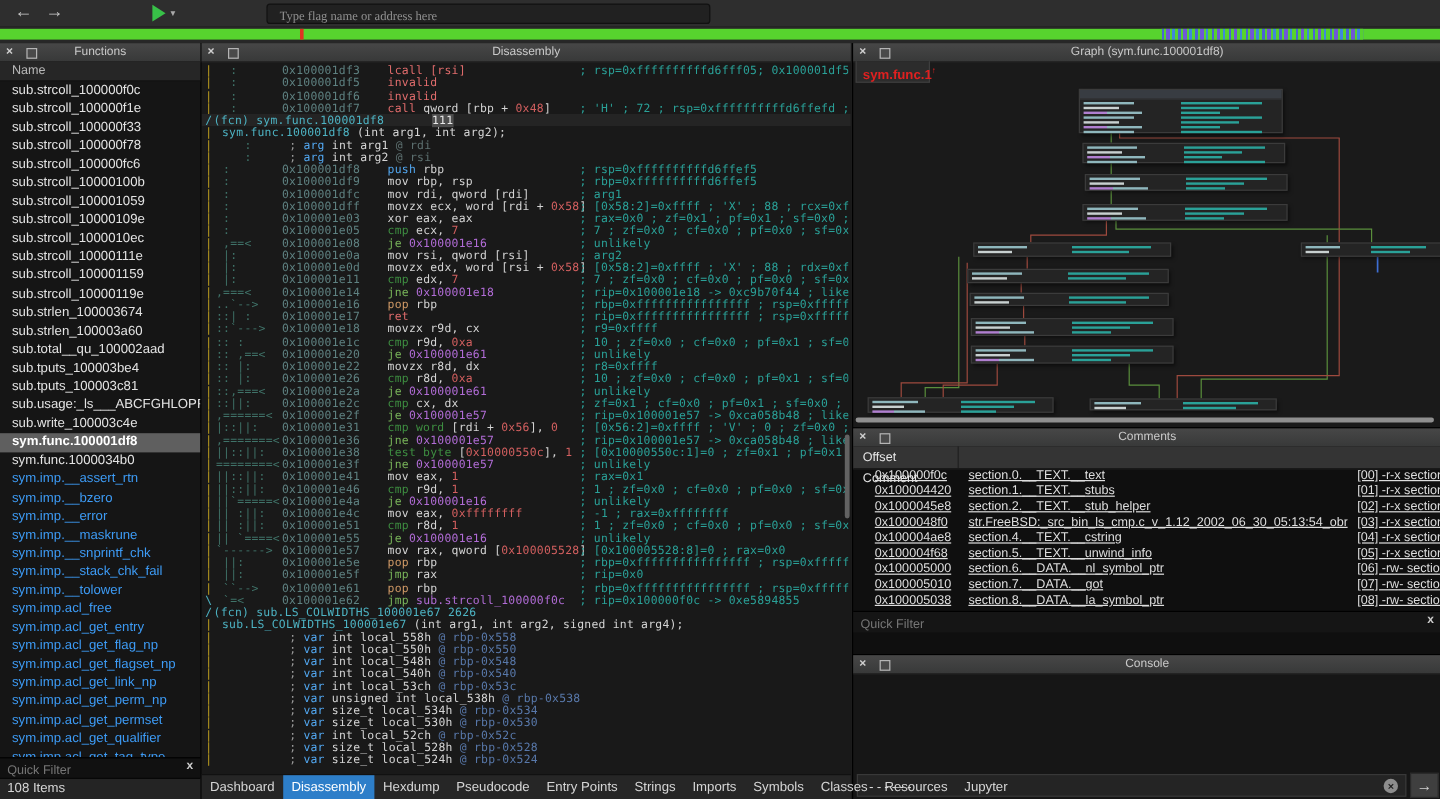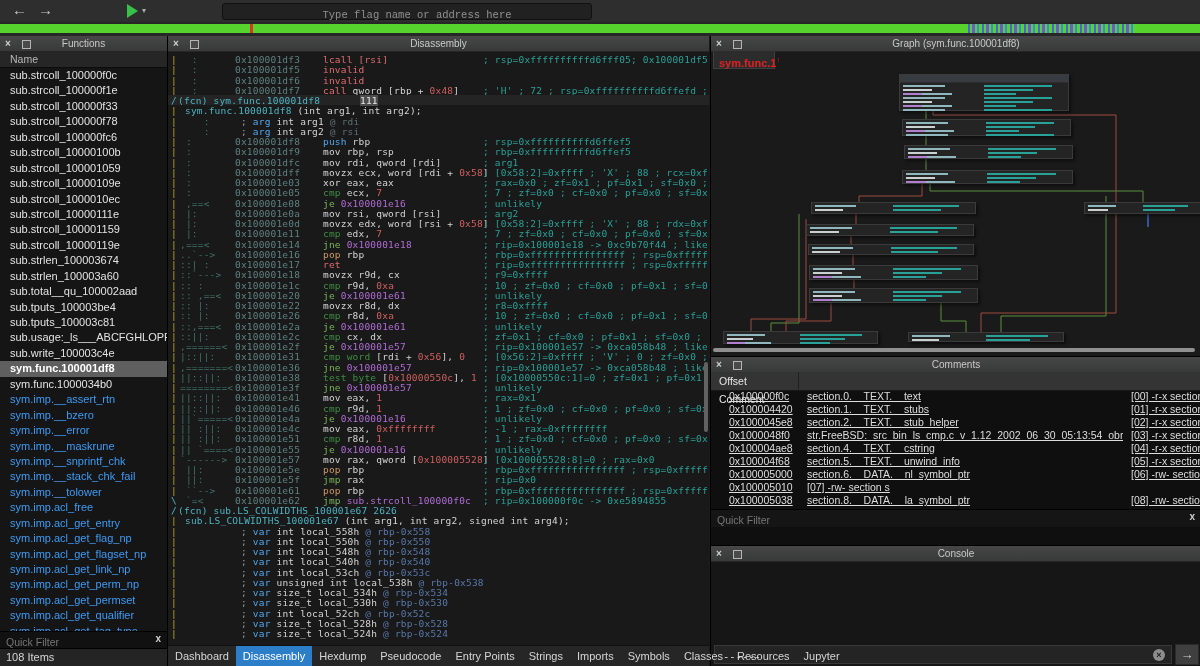--- a/index.html
+++ b/index.html
@@ -8,21 +8,21 @@
   
   .toolbar{position:absolute;left:0;top:0;width:1200px;height:22px;background:#2e2e2e;border-bottom:1px solid #1a1a1a;}
   .nav-arrow{position:absolute;top:1px;font-size:15px;font-weight:bold;color:#c8c8c8;cursor:default;}
   .nav-back{left:12px;} .nav-fwd{left:38px;}
   .play-btn{position:absolute;left:127px;top:4px;width:0;height:0;border-left:11px solid #38c148;
             border-top:7px solid transparent;border-bottom:7px solid transparent;}
   .play-caret{position:absolute;left:142px;top:6px;font-size:8px;color:#aaa;}
   .search-box{position:absolute;left:222px;top:3px;width:368px;height:15px;background:#212121;
               border:1px solid #111;border-radius:3px;}
   .search-box input{width:100%;height:100%;background:transparent;border:none;outline:none;
-                    color:#cfcfcf;font-size:10.5px;padding:0 0 0 10px;font-family:Liberation Mono, monospace;text-align:center;}
+                    color:#cfcfcf;font-size:10.5px;padding:0 0 0 10px;font-family:Liberation Serif, serif;}
   .search-box input::placeholder{color:#909090;}
   
   .seekrow{position:absolute;left:0;top:22px;width:1200px;height:14px;background:#272727;}
   .seekbar{position:absolute;left:0;top:2px;width:1200px;height:9px;background:var(--seek_green,#57d32e);}
   .seek-stripes{position:absolute;left:968px;top:0;width:168px;height:9px;
      background:repeating-linear-gradient(90deg,#4b63d8 0 2px,#57d32e 2px 4px,#6f58d6 4px 7px,#57d32e 7px 9px,#3f87dd 9px 11px,#57d32e 11px 14px);}
   .seek-marker{position:absolute;left:250px;top:0;width:3px;height:9px;background:var(--seek_marker,#e03222);}
   
   .panel{position:absolute;background:#161616;}
   .phdr{position:absolute;left:0;top:0;right:0;height:15px;background:linear-gradient(#474747,#383939);
@@ -384,20 +384,21 @@
           <span class="c c-fun">section.5.__TEXT.__unwind_info</span>
           <span class="c c-com">[05] -r-x section si</span>
         </div>
         <div class="trow">
           <span class="c c-off">0x100005000</span>
           <span class="c c-fun">section.6.__DATA.__nl_symbol_ptr</span>
           <span class="c c-com">[06] -rw- section s</span>
         </div>
         <div class="trow">
           <span class="c c-off">0x100005010</span>
+          <span class="c c-fun">section.7.__DATA.__got</span>
           <span class="c c-com">[07] -rw- section s</span>
         </div>
         <div class="trow">
           <span class="c c-off">0x100005038</span>
           <span class="c c-fun">section.8.__DATA.__la_symbol_ptr</span>
           <span class="c c-com">[08] -rw- section s</span>
         </div>
       </div>
     <div class="qfrow" id="cmt-qf">
       <input placeholder="Quick Filter" style="">

